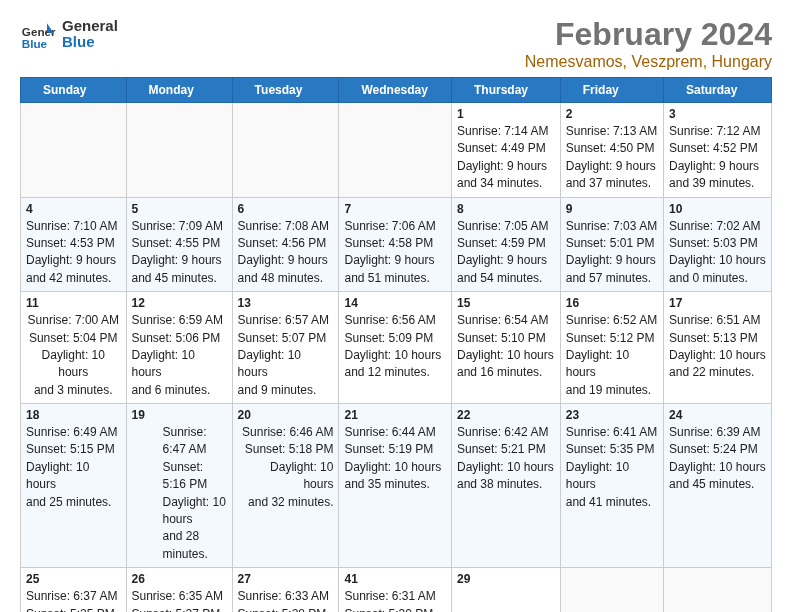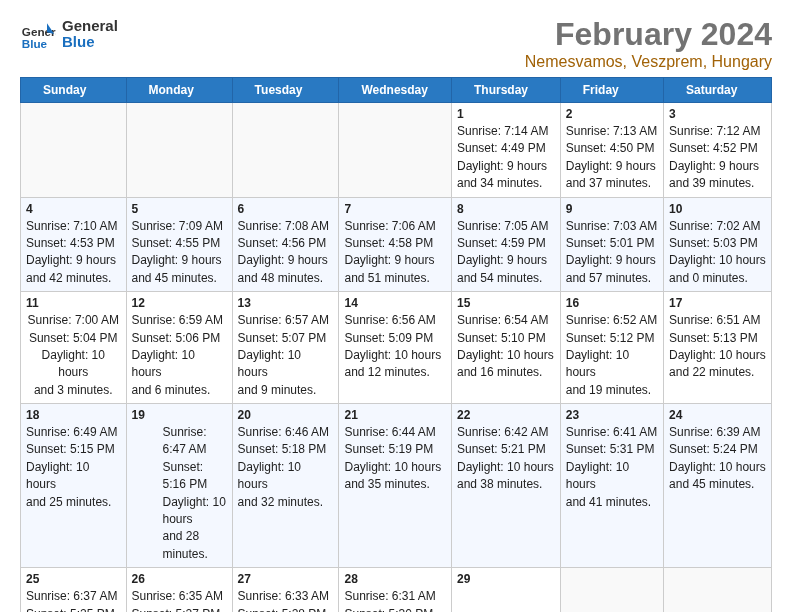--- a/index.html
+++ b/index.html
@@ -253,21 +253,21 @@
         </td>
         <td>
           <div class="day-num">19</div>
           <div class="day-info" style="white-space: pre-line; margin-left: 31px;">Sunrise: 6:47 AM
 Sunset: 5:16 PM
 Daylight: 10 hours
 and 28 minutes.</div>
         </td>
         <td>
           <div class="day-num">20</div>
-          <div class="day-info" style="white-space: pre-line;">Sunrise: 6:46 AM
+          <div class="day-info" style="white-space: pre-line; text-align: right;">Sunrise: 6:46 AM
 Sunset: 5:18 PM
 Daylight: 10 hours
 and 32 minutes.</div>
         </td>
         <td>
           <div class="day-num">21</div>
           <div class="day-info" style="white-space: pre-line;">Sunrise: 6:44 AM
 Sunset: 5:19 PM
 Daylight: 10 hours
 and 35 minutes.</div>
@@ -275,21 +275,21 @@
         <td>
           <div class="day-num">22</div>
           <div class="day-info" style="white-space: pre-line;">Sunrise: 6:42 AM
 Sunset: 5:21 PM
 Daylight: 10 hours
 and 38 minutes.</div>
         </td>
         <td>
           <div class="day-num">23</div>
           <div class="day-info" style="white-space: pre-line;">Sunrise: 6:41 AM
-Sunset: 5:31 PM
+Sunset: 5:35 PM
 Daylight: 10 hours
 and 41 minutes.</div>
         </td>
         <td>
           <div class="day-num">24</div>
           <div class="day-info" style="white-space: pre-line;">Sunrise: 6:39 AM
 Sunset: 5:24 PM
 Daylight: 10 hours
 and 45 minutes.</div>
         </td>
@@ -310,21 +310,21 @@
 and 51 minutes.</div>
         </td>
         <td>
           <div class="day-num">27</div>
           <div class="day-info" style="white-space: pre-line;">Sunrise: 6:33 AM
 Sunset: 5:28 PM
 Daylight: 10 hours
 and 55 minutes.</div>
         </td>
         <td>
-          <div class="day-num">28</div>
+          <div class="day-num">41</div>
           <div class="day-info" style="white-space: pre-line;">Sunrise: 6:31 AM
 Sunset: 5:30 PM
 Daylight: 10 hours
 and 58 minutes.</div>
         </td>
         <td>
           <div class="day-num">29</div>
           <div class="day-info" style="white-space: pre-line; margin-top: 47px;">Sunrise: 6:30 AM
 Sunset: 5:31 PM
 Daylight: 11 hours

